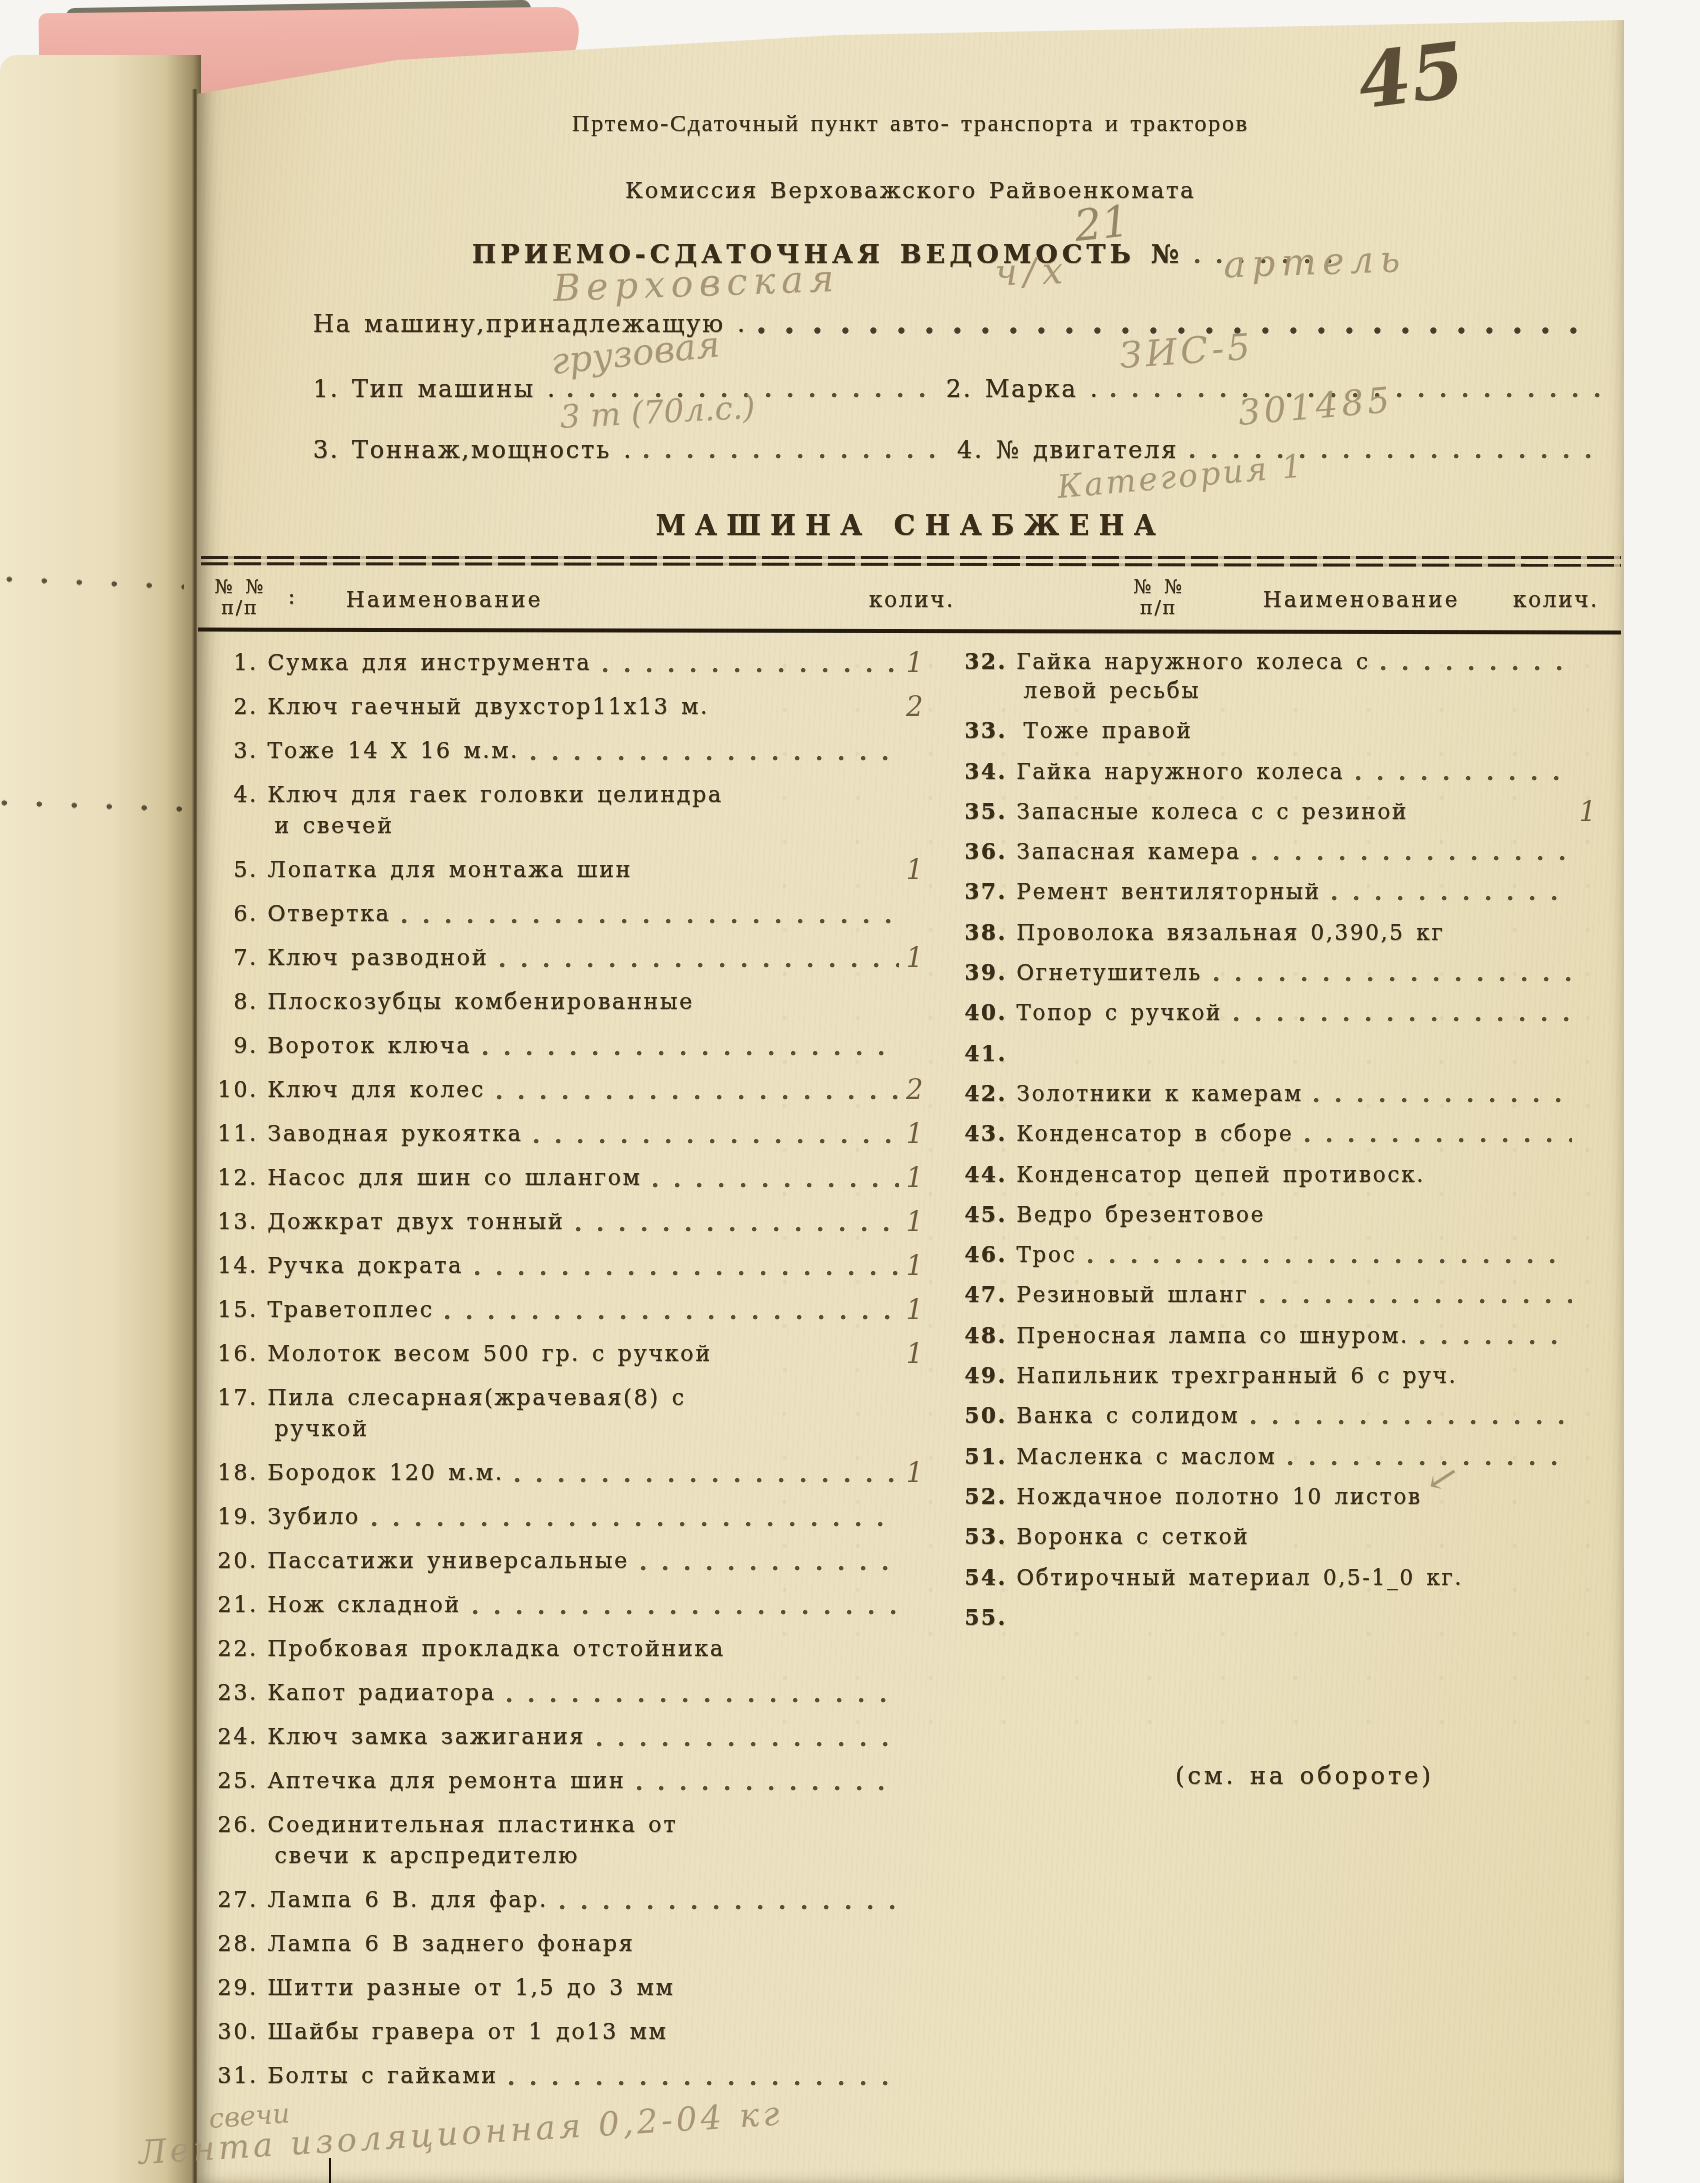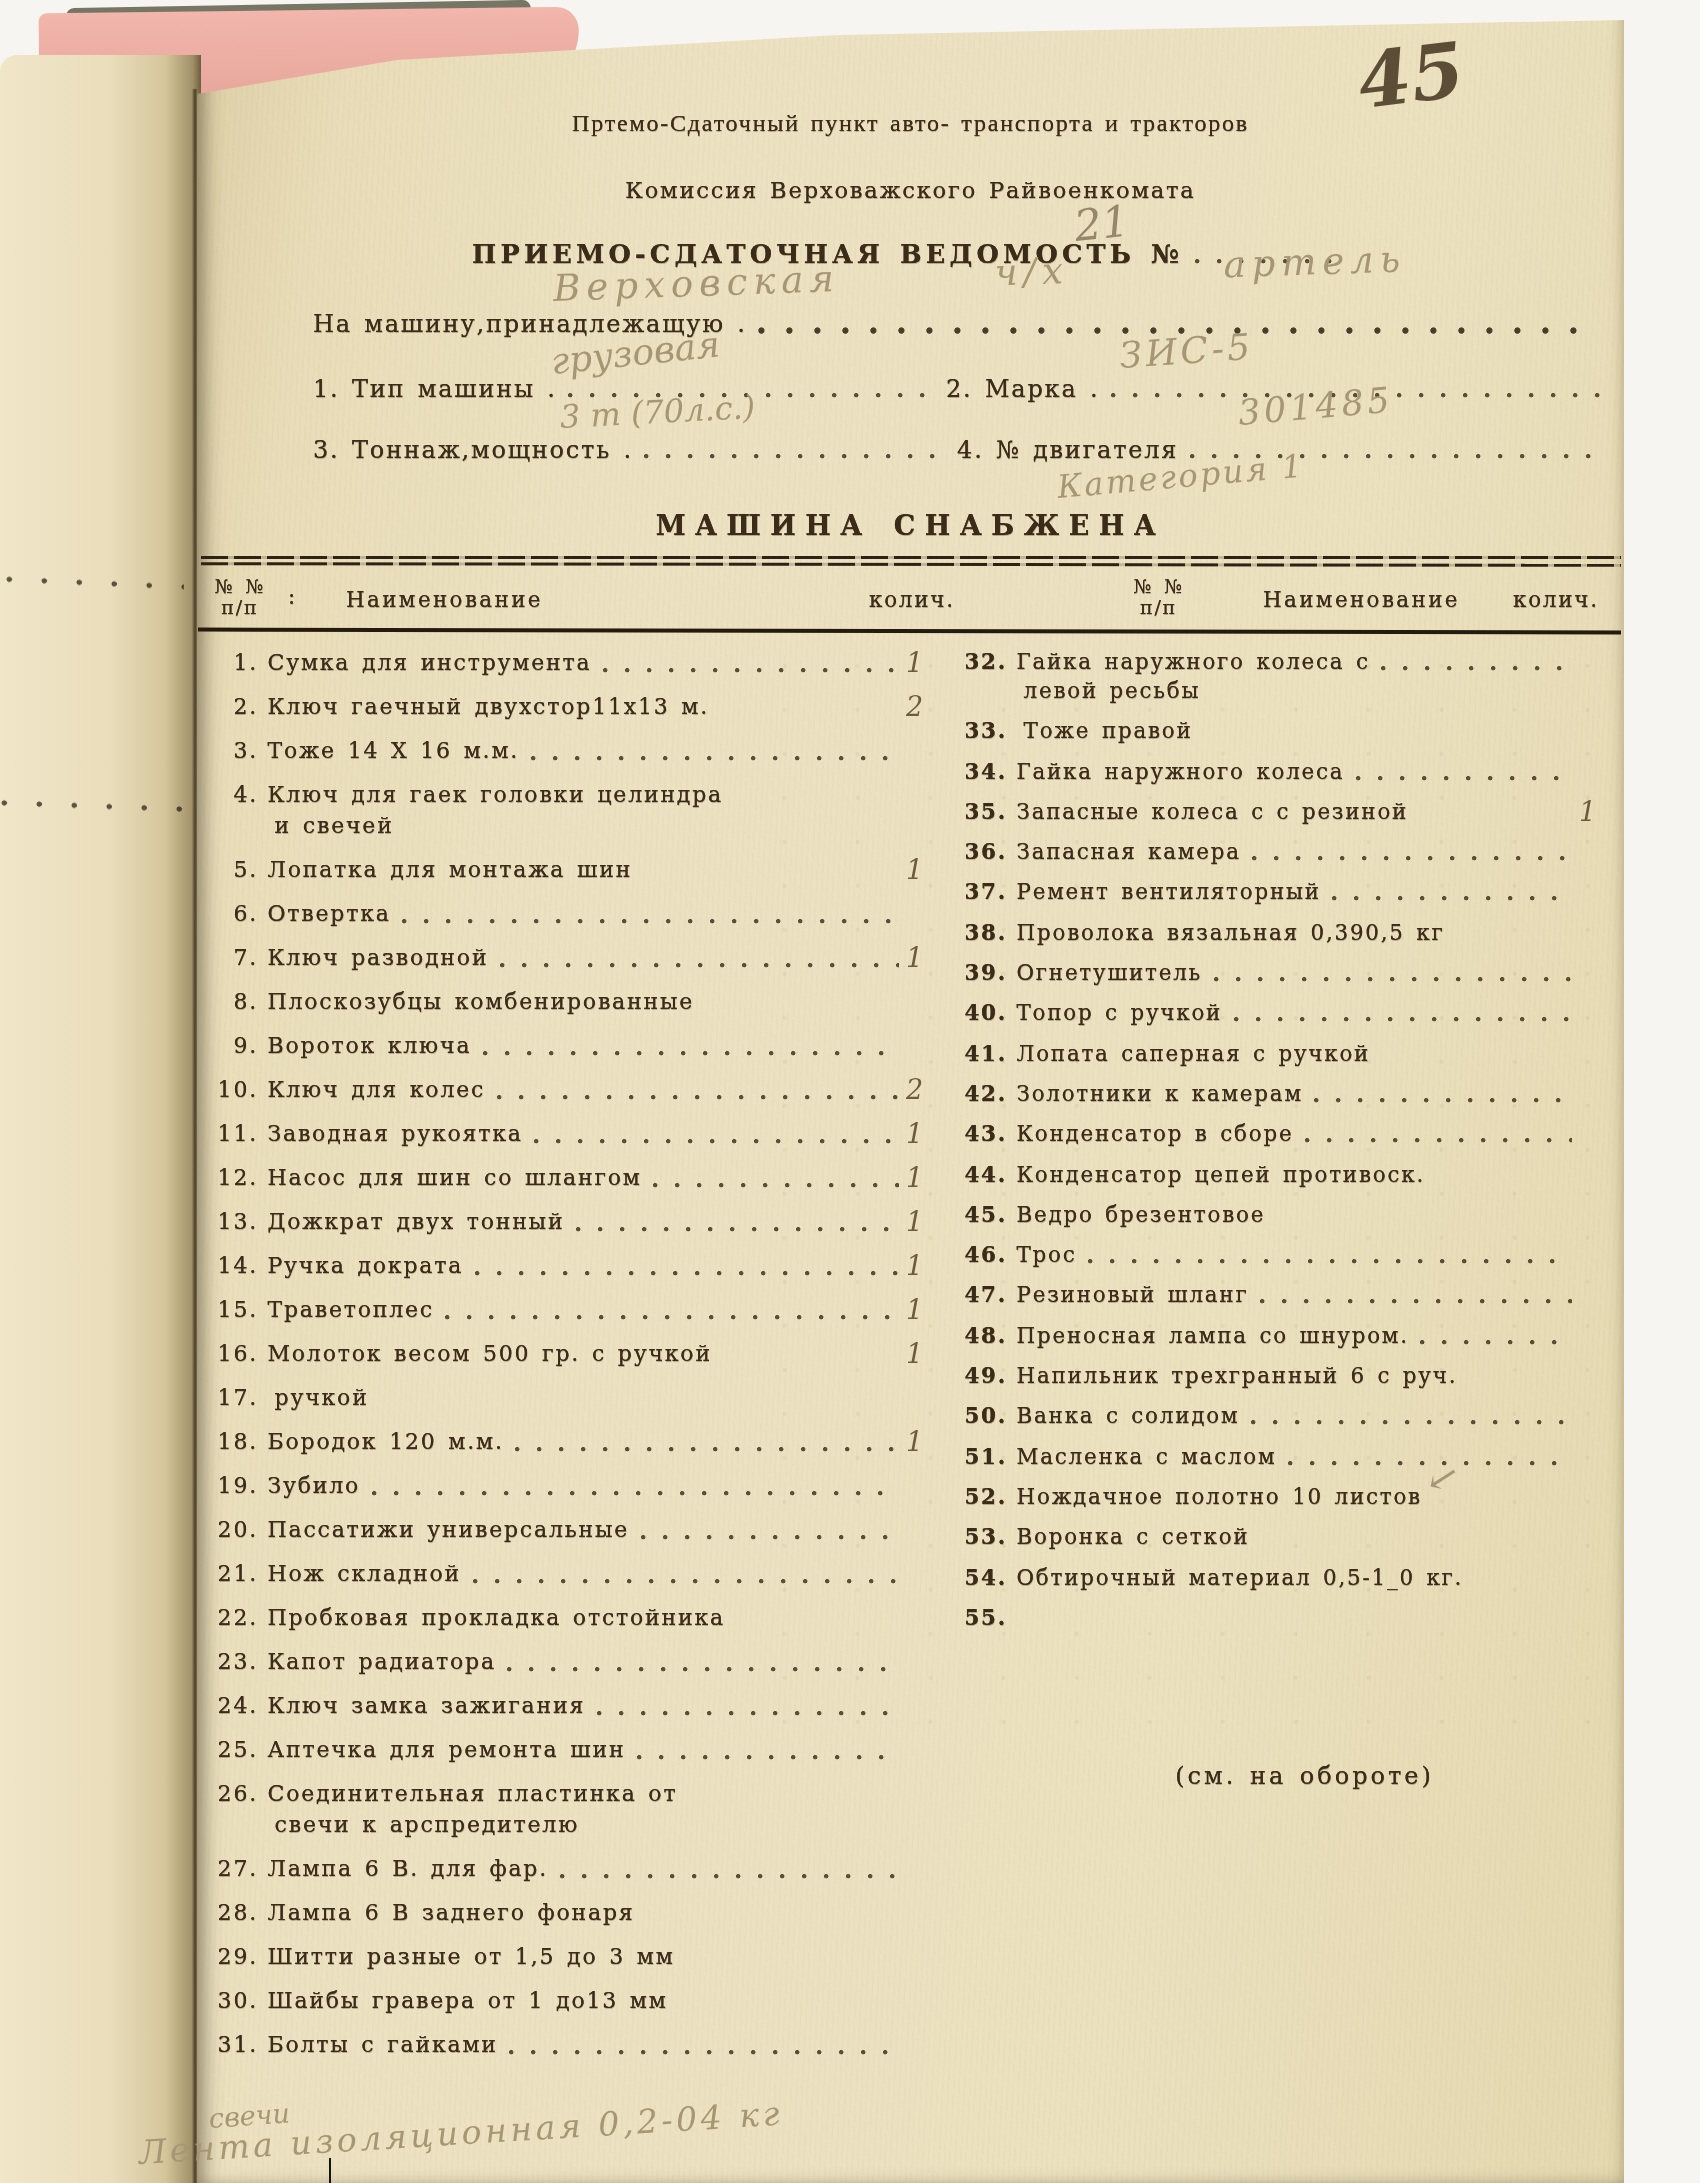--- a/index.html
+++ b/index.html
@@ -348,20 +348,23 @@
           <div class="b">
             <div class="line">
               <span class="typed">Молоток весом 500 гр. с ручкой</span>
             </div>
           </div>
           <span class="q hand">1</span>
         </div>
         <div class="item">
           <span class="n typed">17.</span>
           <div class="b">
+            <div class="line">
+              <span class="typed">Пила слесарная(жрачевая(8) с</span>
+            </div>
             <div class="line l2">
               <span class="typed">ручкой</span>
             </div>
           </div>
           <span class="q hand"></span>
         </div>
         <div class="item">
           <span class="n typed">18.</span>
           <div class="b">
             <div class="line">
@@ -589,25 +592,20 @@
           <div class="b">
             <div class="line">
               <span class="typed">Топор с ручкой</span>
               <span class="ldr"></span>
             </div>
           </div>
           <span class="q hand"></span>
         </div>
         <div class="item">
           <span class="n typed">41.</span>
-          <div class="b">
-            <div class="line">
-              <span class="typed">Лопата саперная с ручкой</span>
-            </div>
-          </div>
           <span class="q hand"></span>
         </div>
         <div class="item">
           <span class="n typed">42.</span>
           <div class="b">
             <div class="line">
               <span class="typed">Золотники к камерам</span>
               <span class="ldr"></span>
             </div>
           </div>

